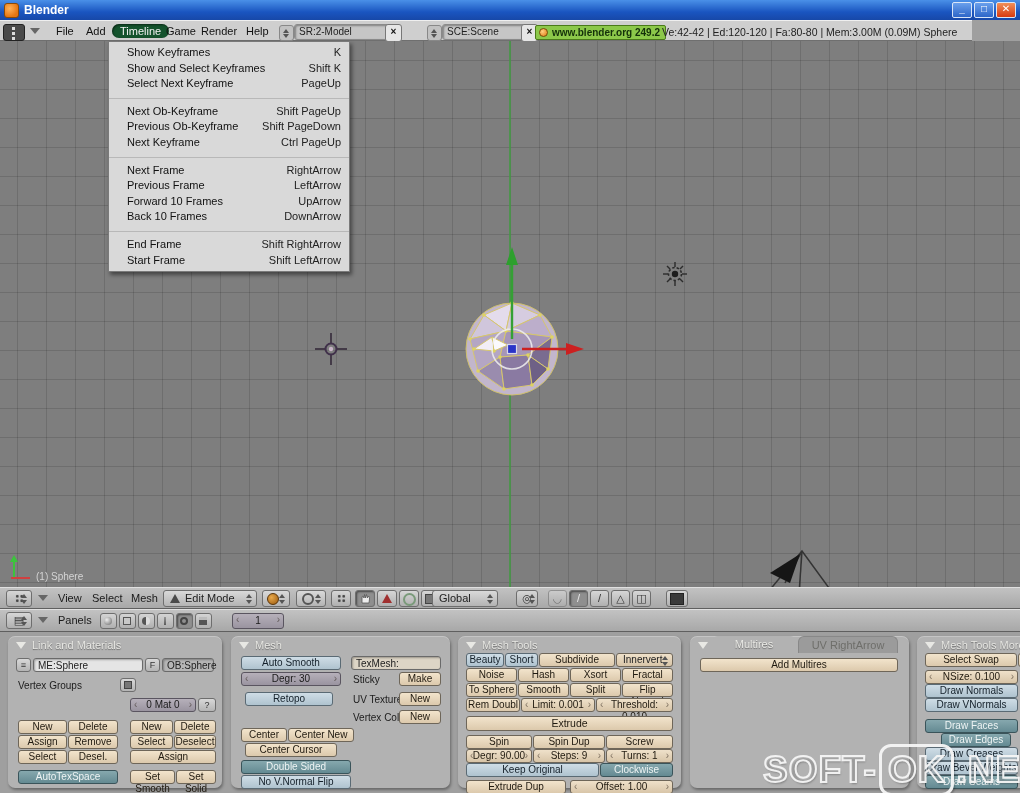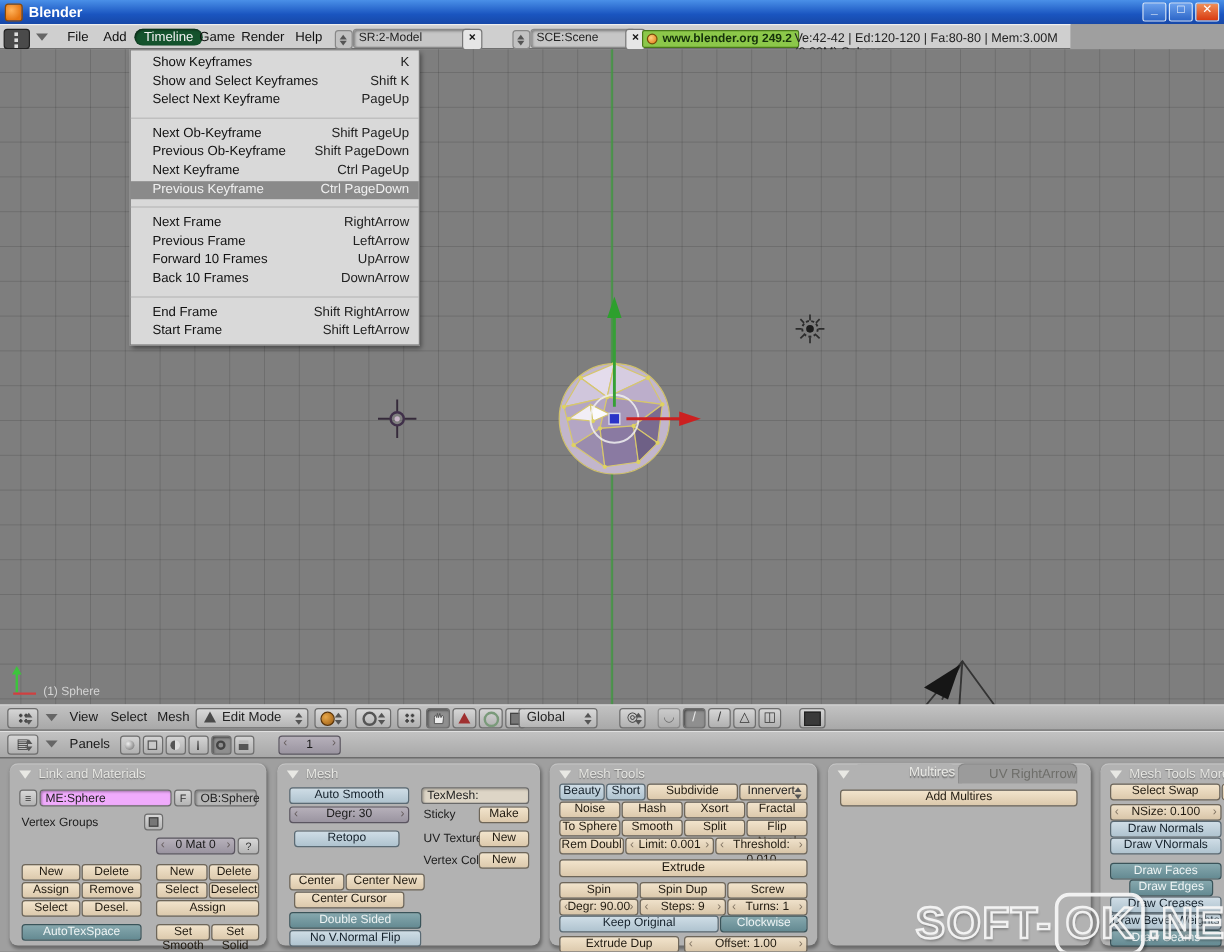--- a/index.html
+++ b/index.html
@@ -10,21 +10,21 @@
   
   #titlebar{left:0;top:0;width:1020px;height:20px;
     background:linear-gradient(#4a90e8,#1a55c0 60%,#1748a8);color:#fff;
     display:flex;align-items:center;padding-left:4px;box-sizing:border-box;font-weight:bold;font-size:12px}
   .blicon{width:13px;height:13px;border-radius:3px;background:radial-gradient(circle at 35% 35%,#ffb25a,#e67612 70%);
     border:1px solid #8a4a08;margin-right:5px}
   .winctl{width:18px;height:14px;margin-left:2px;border:1px solid #d9e6f8;border-radius:2px;
     background:linear-gradient(#6aa0ec,#2d66c8);color:#fff;font-size:10px;line-height:12px;text-align:center;font-weight:bold}
   .winctl.close{background:linear-gradient(#f0905a,#d83a10)}
   
-  #menubar{left:0;top:20px;width:892px;height:21px;background:#cfcfcf;
+  #menubar{left:0;top:20px;width:972px;height:21px;background:#cfcfcf;
     border-top:1px solid #efefef;border-bottom:1px solid #6f6f6f;box-sizing:border-box}
   .menulabel{position:absolute;top:4px;color:#111;font-size:11px}
   .menuactive{background:#14532d;color:#f2f2f2;border-radius:8px;padding:1px 8px;top:3px;
     box-shadow:inset 1px 1px 2px rgba(0,0,0,.5)}
   .hfield{position:absolute;top:3px;height:14px;background:#c6c6c6;border:1px solid #8a8a8a;
     border-radius:3px;box-shadow:inset 1px 1px 2px rgba(0,0,0,.35);padding:0 4px;line-height:14px;font-size:10px;color:#222}
   .hxbtn{position:absolute;top:3px;width:15px;height:16px;background:#e6e6e6;border:1px solid #777;
     border-radius:3px;text-align:center;line-height:14px;font-weight:bold;font-size:10px;color:#111}
   .hxbtn::before{content:"\00d7"}
   .tinydrop{position:absolute;top:4px;width:13px;height:14px;background:#c2c2c2;border:1px solid #888;
@@ -107,21 +107,21 @@
     border-radius:3px;box-sizing:border-box;text-align:center;font-size:10px;line-height:12px;color:#201a10}
   .stepper.gray{background:linear-gradient(#b6b0ba,#9a94a0);border-color:#5a5560;color:#1a1a1a}
   .stepper::before{content:"\2039";position:absolute;left:3px;top:0;color:rgba(40,30,20,.55);font-size:10px;line-height:12px}
   .stepper::after{content:"\203a";position:absolute;right:3px;top:0;color:rgba(40,30,20,.55);font-size:10px;line-height:12px}
   .pfield{position:absolute;height:14px;border:1px solid #6a6a6a;border-radius:3px;box-sizing:border-box;
     box-shadow:inset 1px 1px 2px rgba(0,0,0,.3);font-size:10px;line-height:13px;padding-left:4px;color:#222}
   .plabel{position:absolute;font-size:10px;color:#1c1c1c}
   .sqbtn{position:absolute;height:14px;background:linear-gradient(#d8d8d8,#b4b4b4);border:1px solid #6e6e6e;
     border-radius:3px;box-sizing:border-box;text-align:center;font-size:9px;line-height:12px;color:#333}
   .menusq::before{content:"\2261";font-size:9px}
-  .tab{position:absolute;top:0;height:17px;border-radius:6px 6px 0 0;font-size:11px;text-align:right;
+  .tab{position:absolute;top:0;height:17px;border-radius:6px 6px 0 0;font-size:11px;text-align:center;
     line-height:17px;box-sizing:border-box}
   .tab.active{background:#b2b2b2;color:#e9e9e5;text-shadow:0 1px 1px rgba(0,0,0,.4)}
   .tab.inactive{background:#9b9b9b;color:#6e6e6a;border:1px solid #888;border-bottom:none}
   
   #tlmenu{left:108px;top:41px;width:240px;background:#d9d9d9;border:1px solid #7a7a7a;
     box-shadow:2px 3px 4px rgba(0,0,0,.45);padding:3px 0;z-index:50}
   .mi{position:relative;height:15.6px;line-height:15.6px;padding:0 10px 0 18px;color:#111;font-size:11px}
   .mi .sc{position:absolute;right:8px;top:0;color:#222}
   .mi.hl{background:#8a8a8a;color:#f0f0f0}
   .mi.hl .sc{color:#f0f0f0}
@@ -262,21 +262,20 @@
 </div>
 
 <div class="abs" id="tlmenu">
   <div class="mi"><span>Show Keyframes</span><span class="sc">K</span></div>
   <div class="mi"><span>Show and Select Keyframes</span><span class="sc">Shift K</span></div>
   <div class="mi"><span>Select Next Keyframe</span><span class="sc">PageUp</span></div>
   <div class="msep"></div>
   <div class="mi"><span>Next Ob-Keyframe</span><span class="sc">Shift PageUp</span></div>
   <div class="mi"><span>Previous Ob-Keyframe</span><span class="sc">Shift PageDown</span></div>
   <div class="mi"><span>Next Keyframe</span><span class="sc">Ctrl PageUp</span></div>
-  <div class="mi hl"><span>Previous Keyframe</span><span class="sc">Ctrl PageDown</span></div>
   <div class="msep"></div>
   <div class="mi"><span>Next Frame</span><span class="sc">RightArrow</span></div>
   <div class="mi"><span>Previous Frame</span><span class="sc">LeftArrow</span></div>
   <div class="mi"><span>Forward 10 Frames</span><span class="sc">UpArrow</span></div>
   <div class="mi"><span>Back 10 Frames</span><span class="sc">DownArrow</span></div>
   <div class="msep"></div>
   <div class="mi"><span>End Frame</span><span class="sc">Shift RightArrow</span></div>
   <div class="mi"><span>Start Frame</span><span class="sc">Shift LeftArrow</span></div>
 </div>
 
@@ -330,21 +329,21 @@
   <div class="ctxbtn" style="left:195px">
       <div class="ci land"></div>
     </div>
   <div class="stepper gray" style="left:232px;top:3px;width:52px;height:16px;line-height:14px;position:absolute">1</div>
 </div>
 
 <div class="panel" style="left:8px;width:214px">
   <div class="ptri"></div>
   <div class="ptitle">Link and Materials</div>
   <div class="sqbtn menusq" style="left:8px;top:22px;width:15px"></div>
-  <div class="pfield" style="left:25px;top:22px;width:110px;background:#f0abfc">ME:Sphere</div>
+  <div class="pfield" style="left:25px;top:22px;width:110px;background:#e5e5e5">ME:Sphere</div>
   <div class="sqbtn" style="left:137px;top:22px;width:15px">F</div>
   <div class="pfield" style="left:154px;top:22px;width:52px;background:#b6b6b6">OB:Sphere</div>
   <div class="plabel" style="left:10px;top:44px">Vertex Groups</div>
   <div class="sqbtn" style="left:112px;top:42px;width:16px"><span class="sqicon" style="width:6px;height:6px;margin-top:2px"></span></div>
   <div class="stepper gray" style="left:122px;top:62px;width:66px">0 Mat 0</div>
   <div class="sqbtn" style="left:190px;top:62px;width:18px">?</div>
   <div class="btn" style="left:10px;top:84px;width:49px">New</div>
   <div class="btn" style="left:60px;top:84px;width:50px">Delete</div>
   <div class="btn" style="left:10px;top:99px;width:49px">Assign</div>
   <div class="btn" style="left:60px;top:99px;width:50px">Remove</div>

